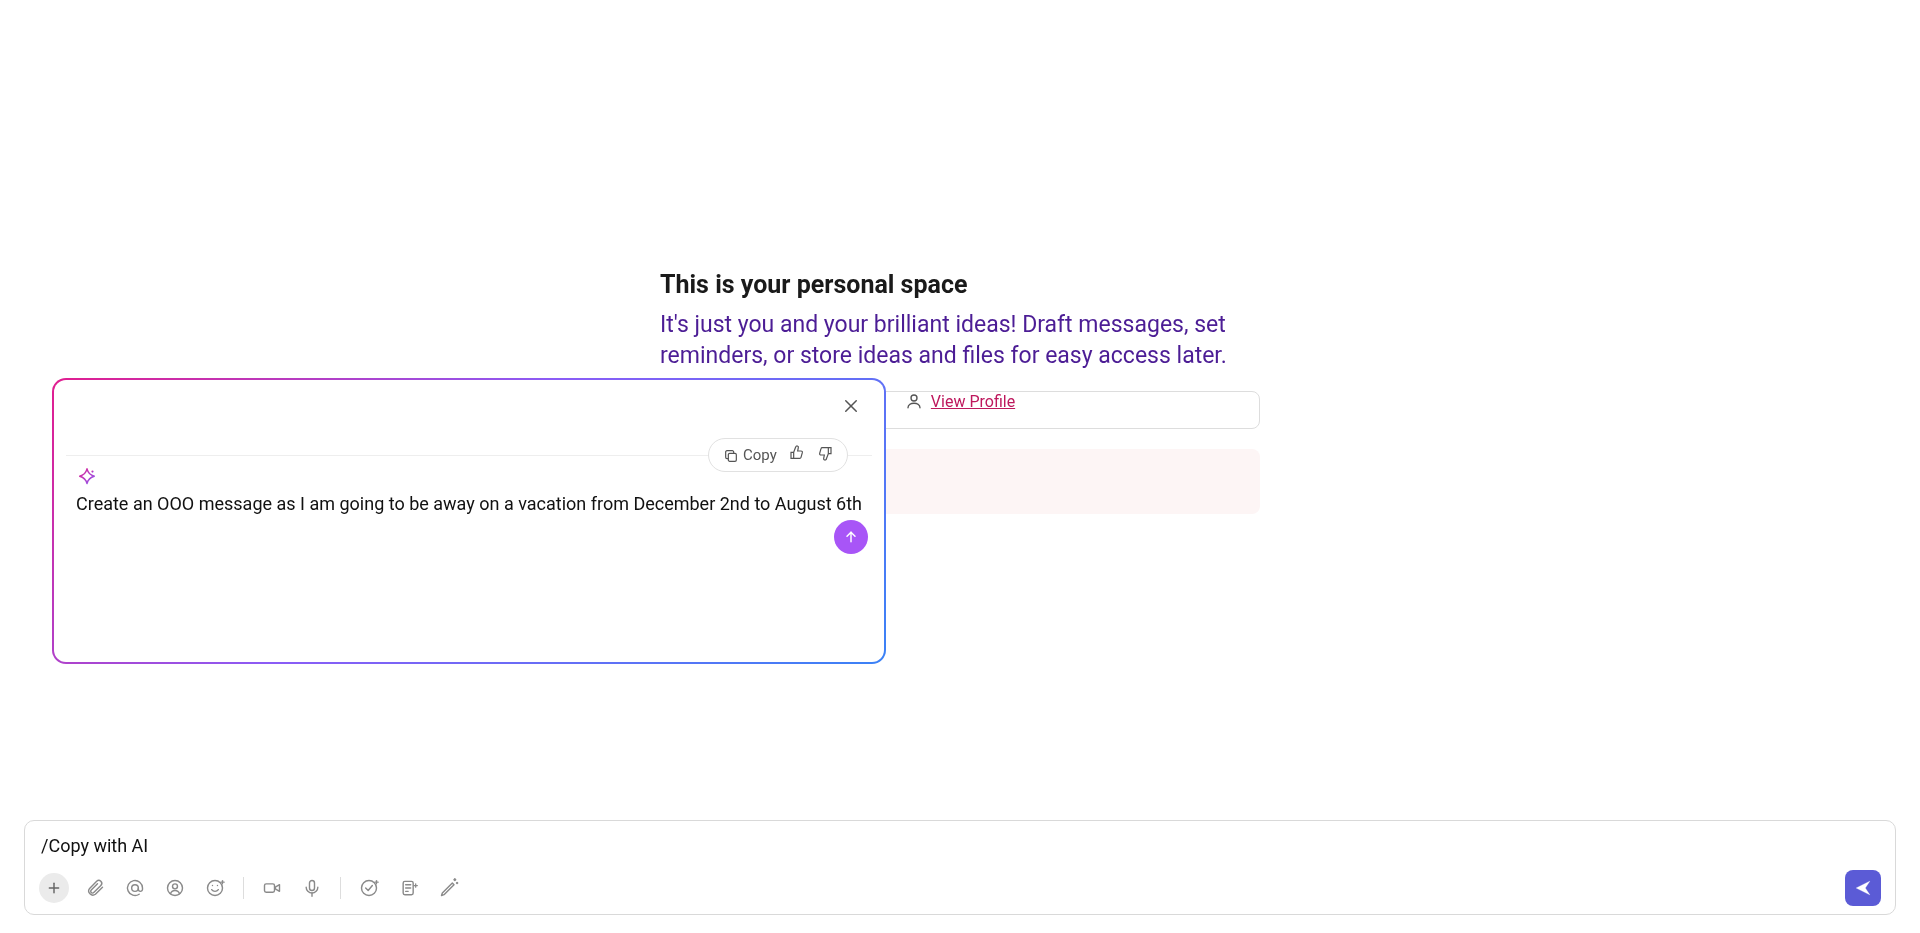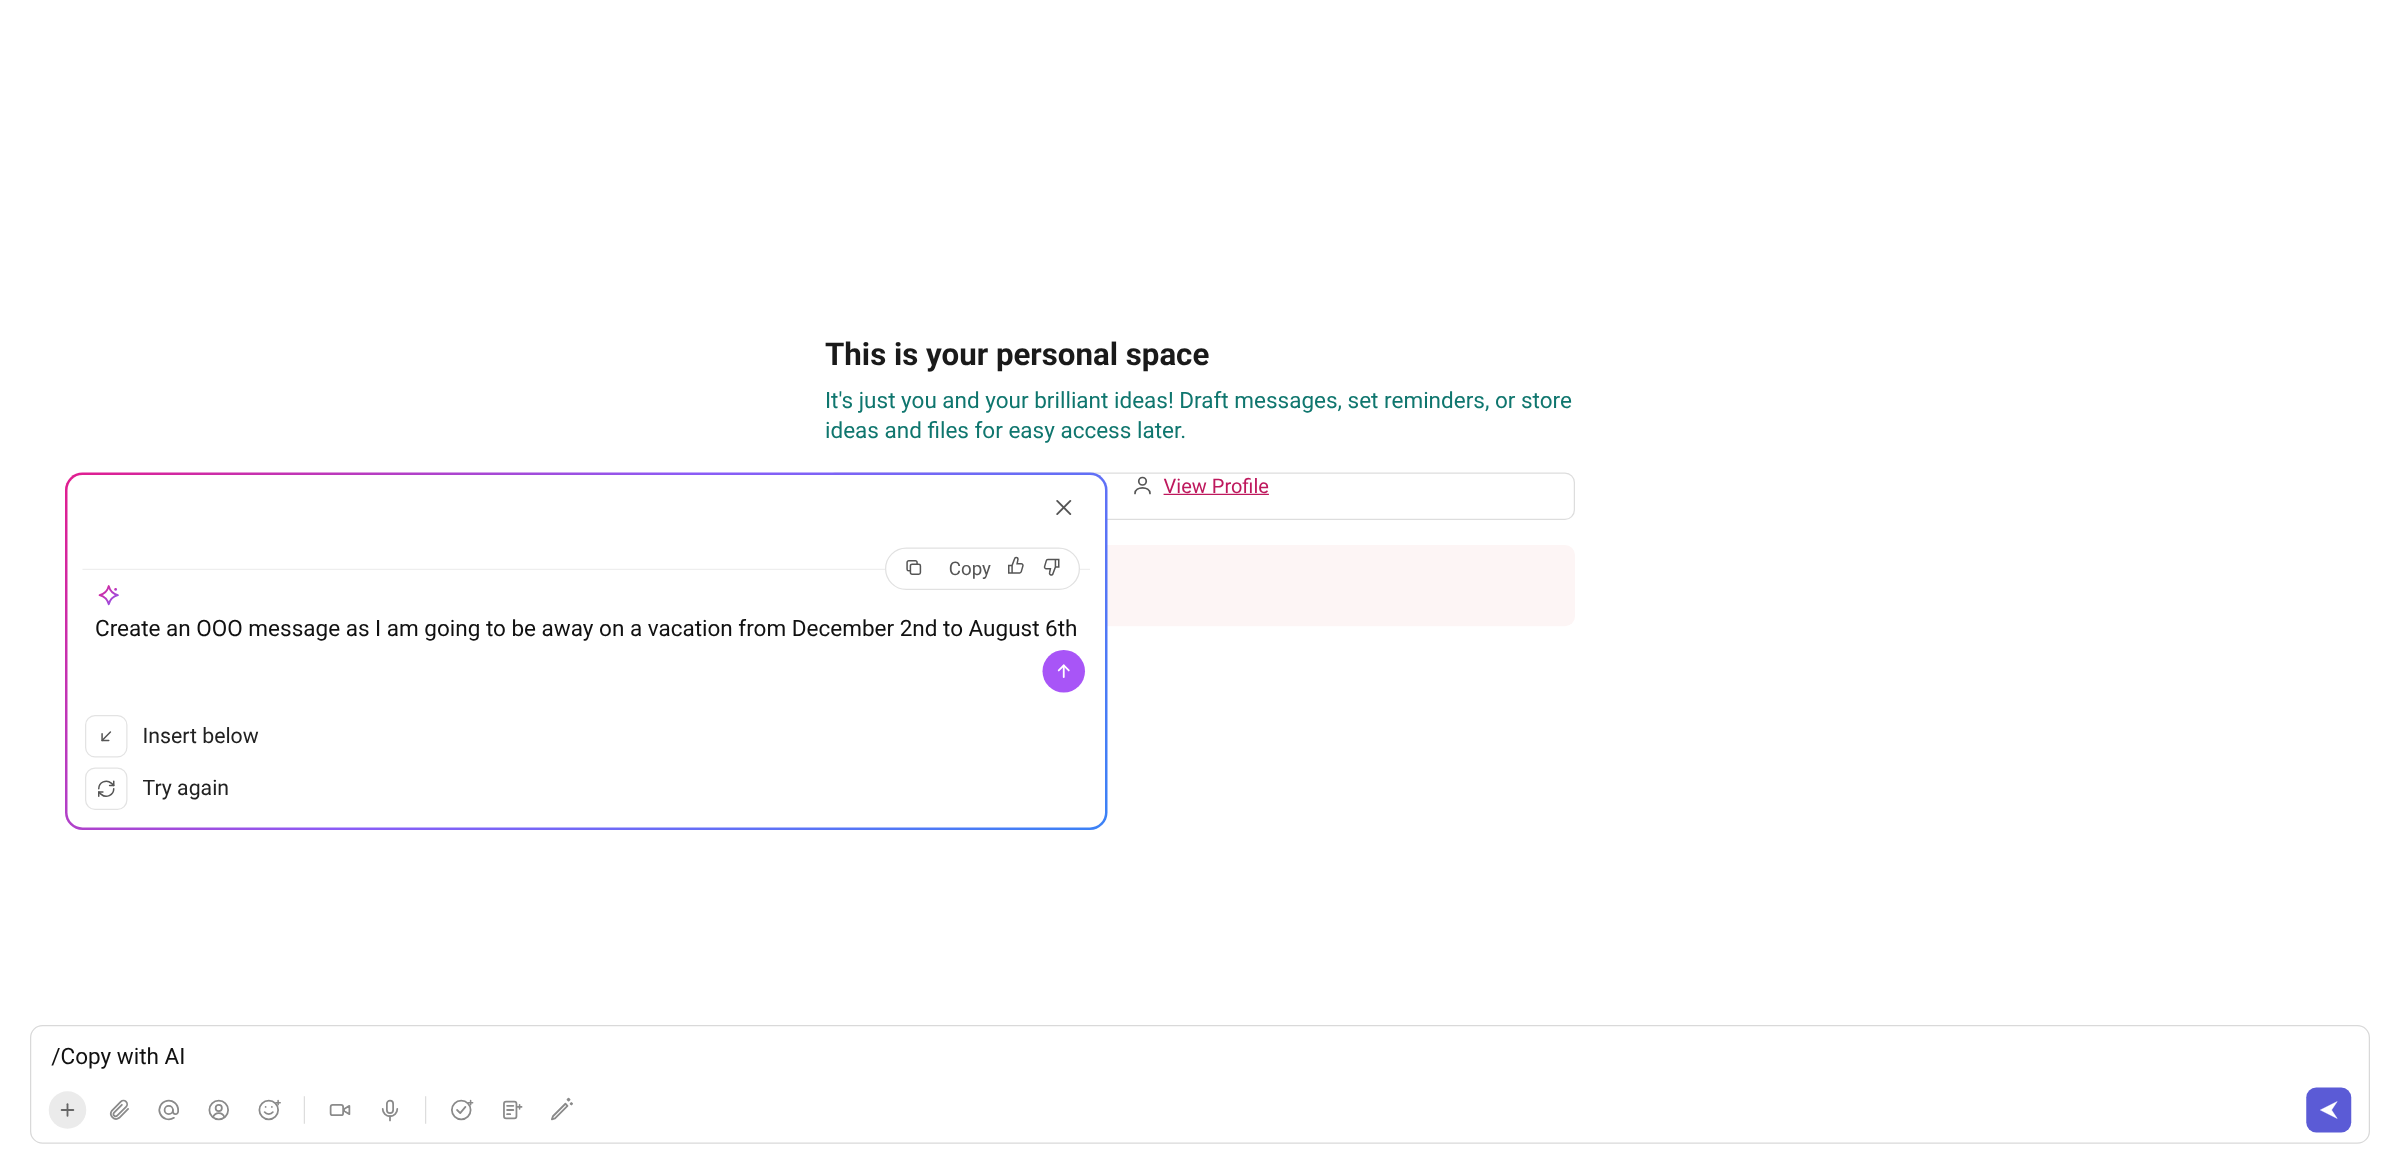--- a/index.html
+++ b/index.html
@@ -21,22 +21,22 @@
     width: 600px;
     text-align: left;
   }
   .welcome-title {
     font-size: 25px;
     font-weight: 700;
     color: #1a1a1a;
     margin-bottom: 10px;
   }
   .welcome-sub {
-    font-size: 18px;
-    color: #0f766e;
+    font-size: 23px;
+    color: #4c1d95;
     line-height: 1.35;
   }
   .view-profile {
     margin-top: 20px;
     border: 1px solid #ddd;
     border-radius: 8px;
     height: 38px;
     display: flex;
     align-items: flex-start;
     justify-content: center;
@@ -91,22 +91,22 @@
     border: 1px solid #e1e1e1;
     border-radius: 17px;
     display: flex;
     align-items: center;
     gap: 12px;
     padding: 0 14px;
     background: #fff;
   }
   .feedback-copy {
     display: flex;
-    align-items: flex-start;
-    gap: 20px;
+    align-items: flex-end;
+    gap: 4px;
     color: #555;
     font-size: 15px;
     cursor: pointer;
   }
   .feedback-copy svg, .thumb svg { width: 16px; height: 16px; stroke: #555; fill: none; stroke-width: 1.8; }
 
   .hr-line {
     position: absolute;
     top: 75px;
     left: 12px;
@@ -316,42 +316,20 @@
       <span class="ai-cursor"></span>
     </div>
 
     <div class="ai-send">
       <svg viewBox="0 0 24 24">
           <line x1="12" y1="19" x2="12" y2="5"></line>
           <polyline points="6 11 12 5 18 11"></polyline>
         </svg>
     </div>
 
-    <div class="ai-actions">
-      <div class="ai-action">
-        <div class="ai-action-icon">
-          <svg viewBox="0 0 24 24">
-              <line x1="17" y1="7" x2="7" y2="17"></line>
-              <polyline points="7 9 7 17 15 17"></polyline>
-            </svg>
-        </div>
-        <span class="ai-action-label">Insert below</span>
-      </div>
-      <div class="ai-action">
-        <div class="ai-action-icon">
-          <svg viewBox="0 0 24 24">
-              <path d="M3 12a9 9 0 0 1 15-6.7L21 8"></path>
-              <polyline points="21 3 21 8 16 8"></polyline>
-              <path d="M21 12a9 9 0 0 1-15 6.7L3 16"></path>
-              <polyline points="3 21 3 16 8 16"></polyline>
-            </svg>
-        </div>
-        <span class="ai-action-label">Try again</span>
-      </div>
-    </div>
   </div>
 </div>
 
 <div class="composer">
   <div class="composer-text">/Copy with AI</div>
   <div class="composer-toolbar">
     <div class="tb-plus">
       <svg viewBox="0 0 24 24" fill="none" stroke-linecap="round">
           <line x1="12" y1="5" x2="12" y2="19"></line>
           <line x1="5" y1="12" x2="19" y2="12"></line>

